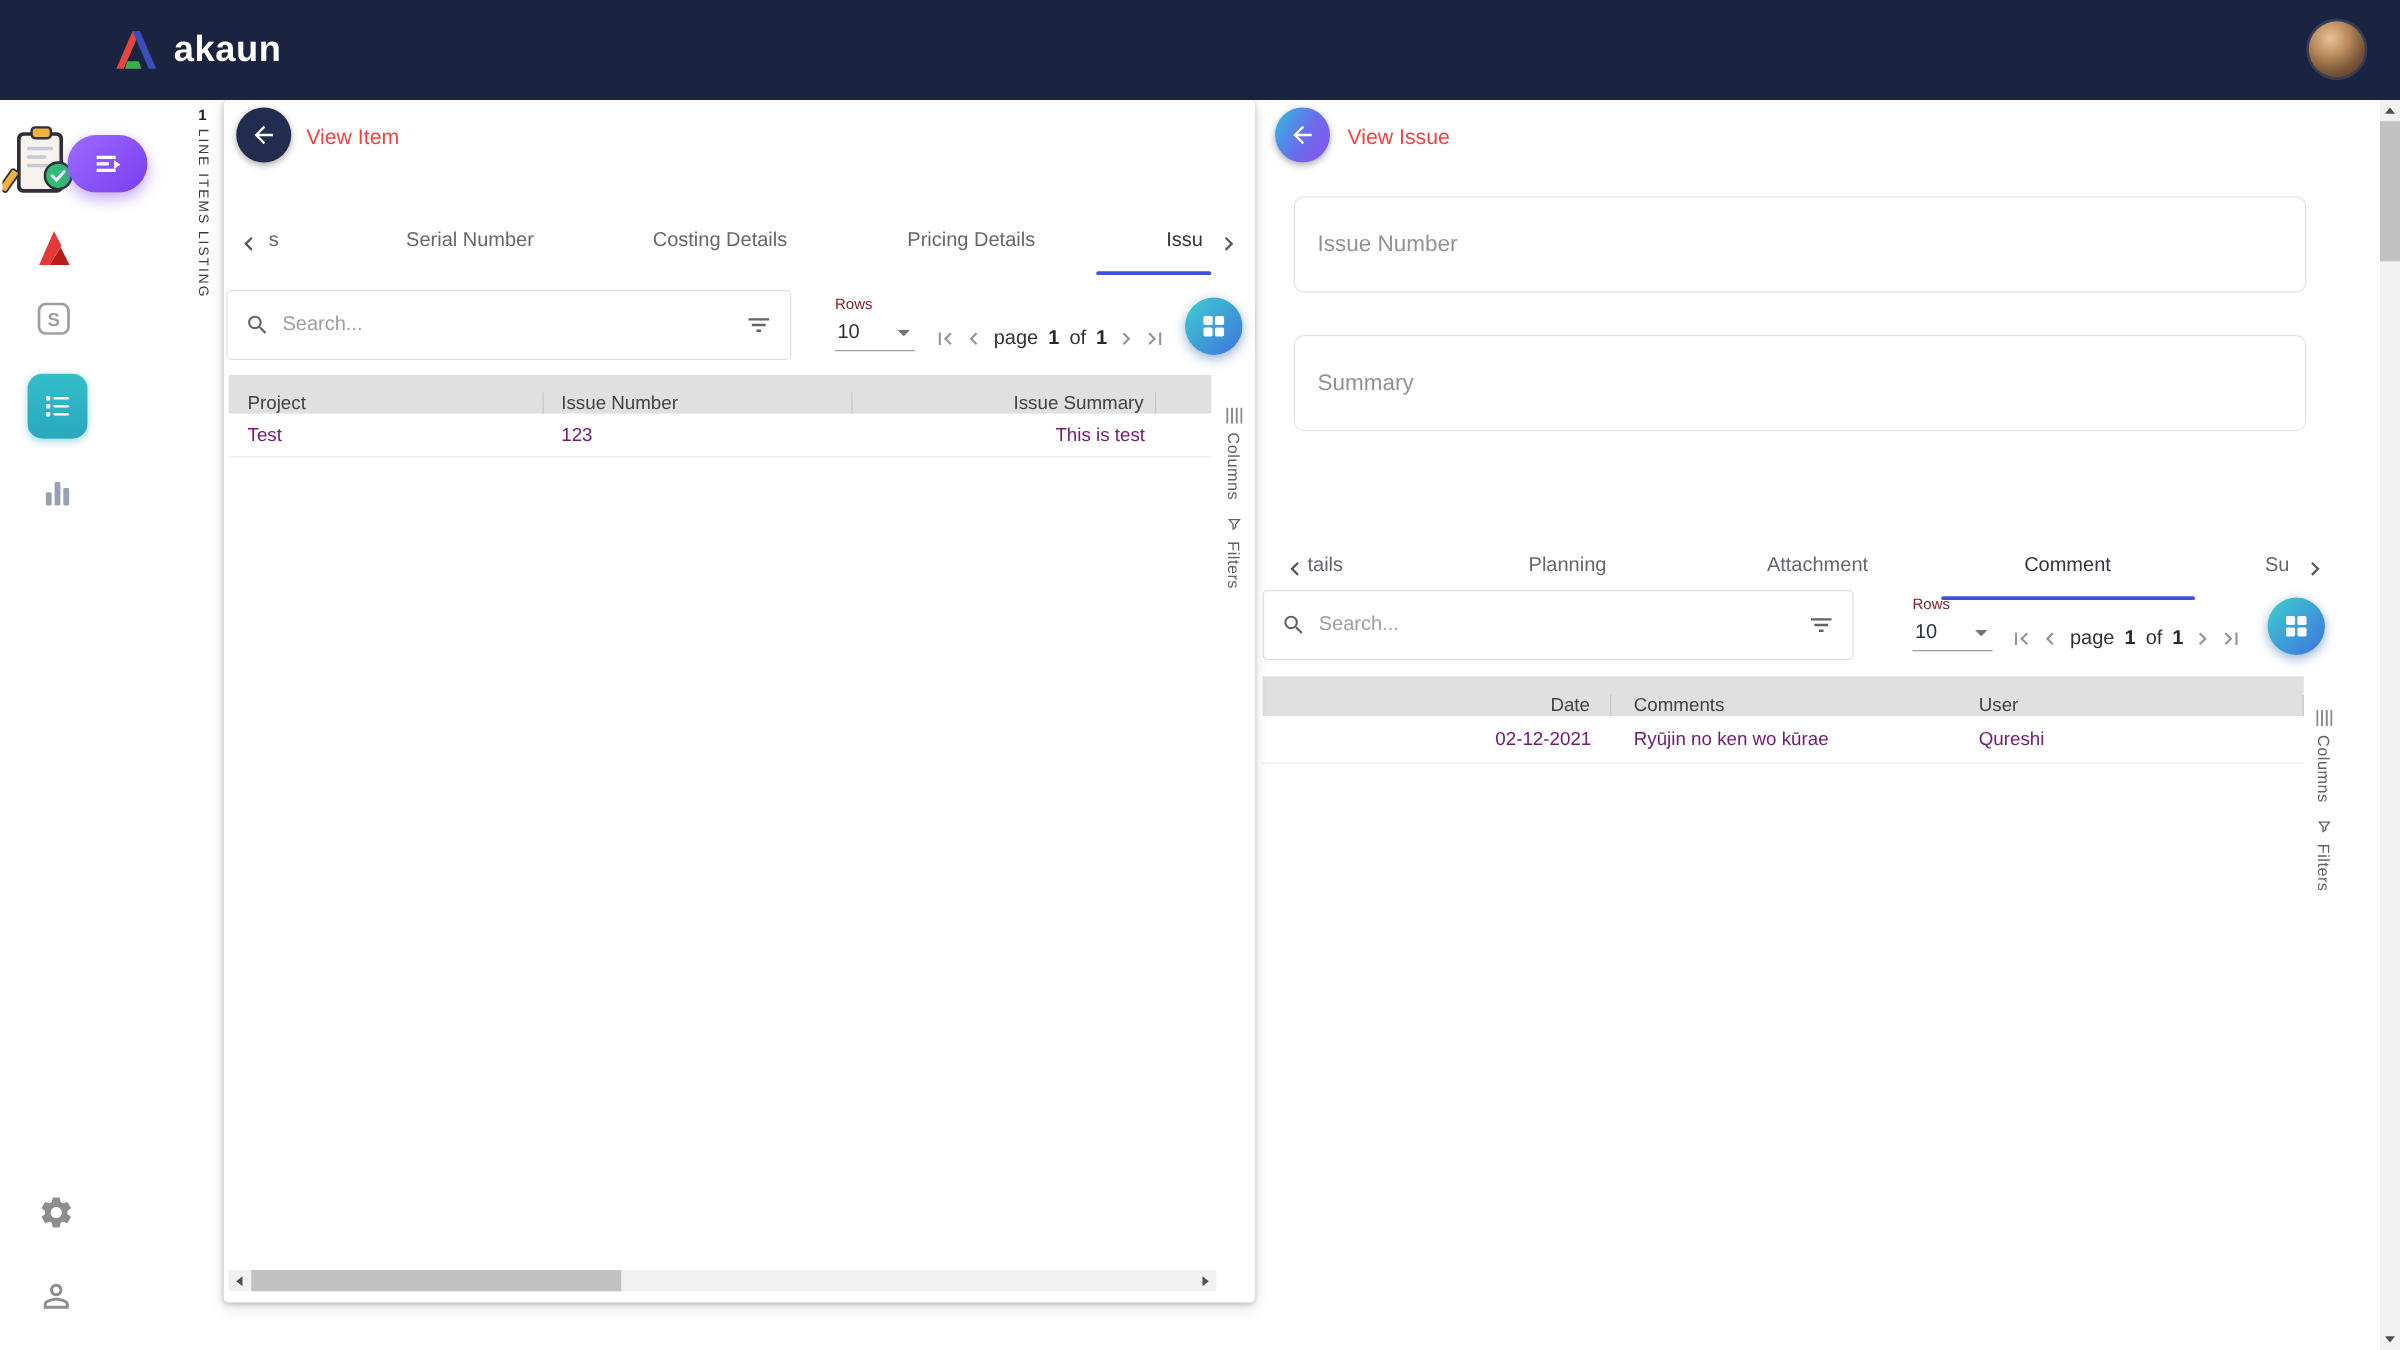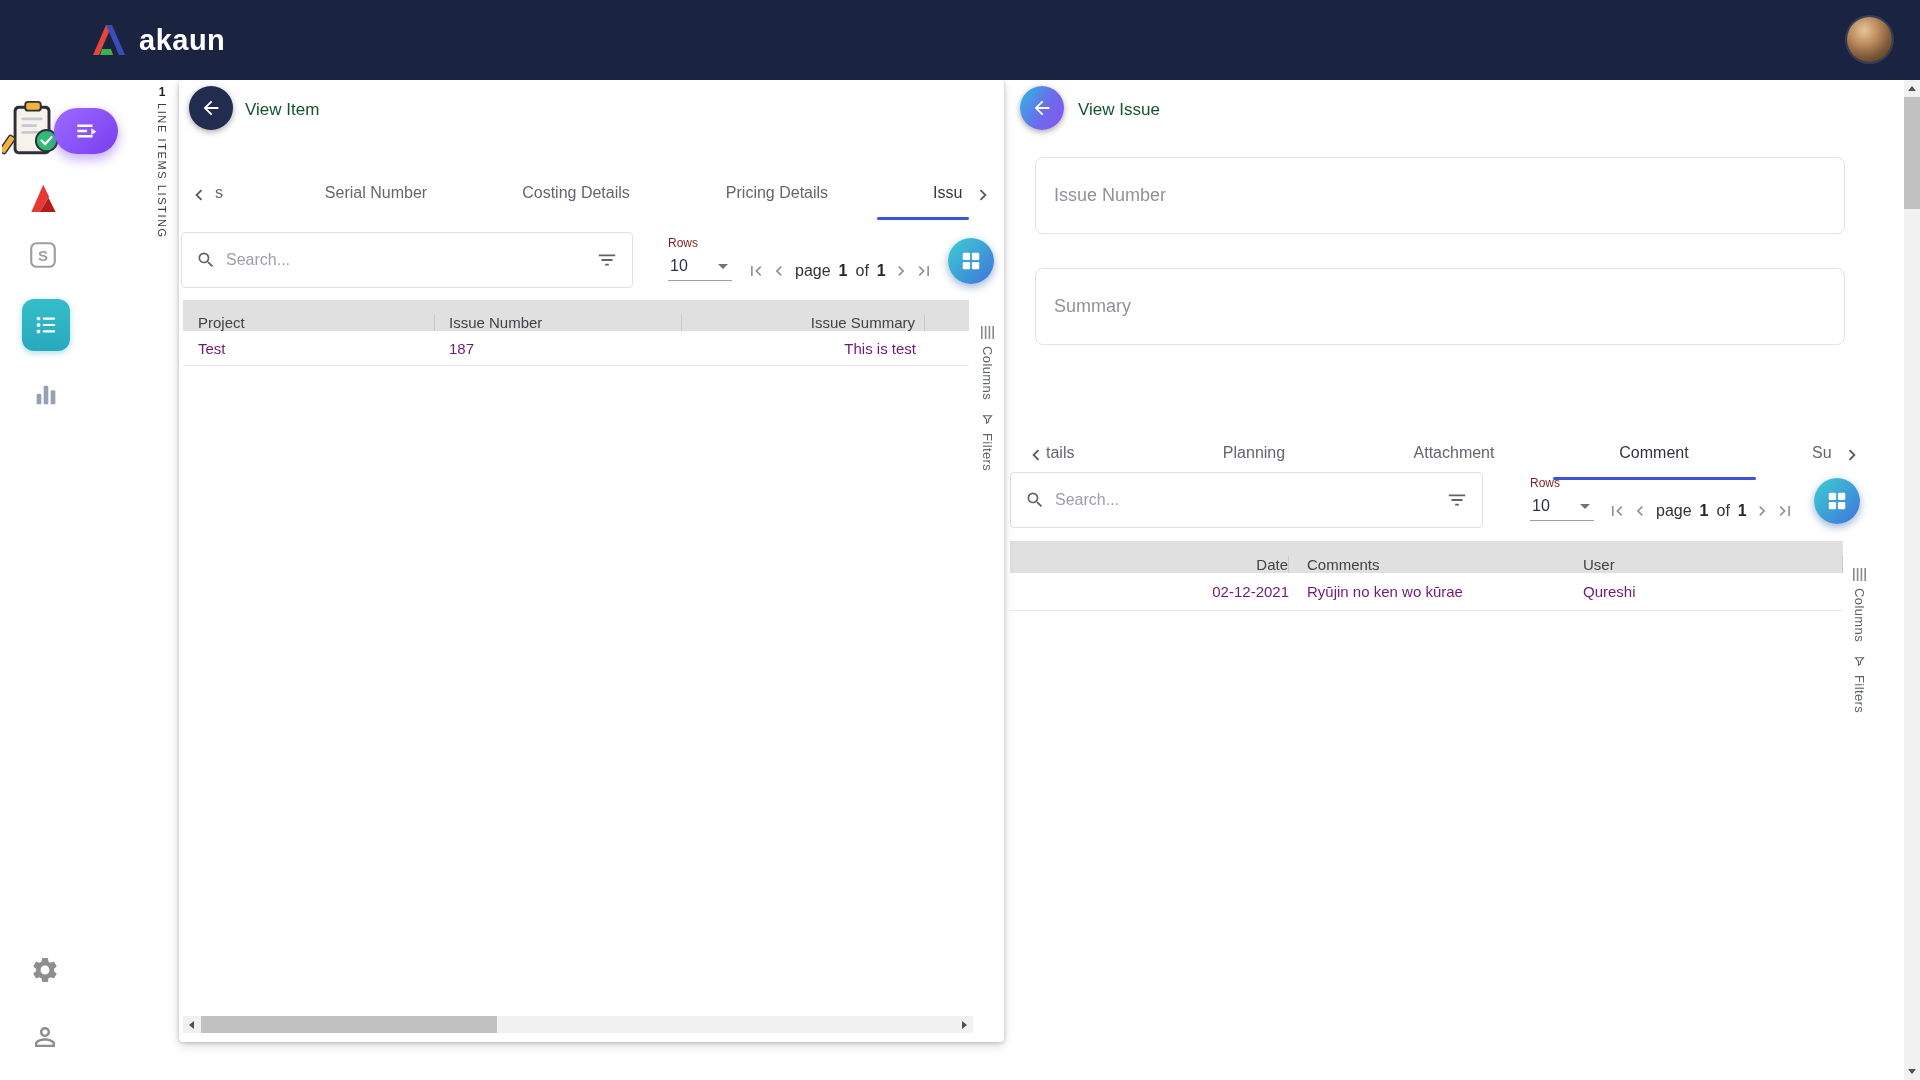--- a/index.html
+++ b/index.html
@@ -40,21 +40,21 @@
 
   
   .card{position:absolute;left:179px;top:80px;width:825px;height:962px;background:#fff;border-radius:4px;
         box-shadow:0 1px 4px rgba(0,0,0,.22),0 4px 12px rgba(0,0,0,.12);z-index:10}
   .right-panel{position:absolute;left:1008px;top:80px;width:888px;height:1000px;background:#fff;z-index:5}
 
   .back-btn{position:absolute;width:44px;height:44px;border-radius:50%;border:0;display:flex;align-items:center;justify-content:center;
             cursor:pointer;box-shadow:0 2px 6px rgba(0,0,0,.35)}
   .back-navy{left:10px;top:6px;background:#222c4e}
   .back-grad{left:12px;top:6px;background:linear-gradient(120deg,#31b4e4 5%,#6b6ceb 55%,#8a52f2 100%)}
-  .panel-title{position:absolute;font-size:17px;font-weight:500;color:#14532d}
+  .panel-title{position:absolute;font-size:17px;font-weight:500;color:#ef4444}
   .lp-title{left:66px;top:20px}
   .rp-title{left:70px;top:20px}
 
   
   .tabbar{position:absolute;height:52px}
   .lp-tabbar{left:0;top:90px;width:825px;height:50px}
   .rp-tabbar{left:0;top:348px;width:860px;height:52px}
   .tab{position:absolute;font-size:16px;color:#63676d;background:none;border:0;cursor:pointer;white-space:nowrap}
   .tab.center{text-align:center}
   .tab.active{color:#32363c}
@@ -105,21 +105,21 @@
   .trow{display:flex;border-bottom:1px solid #ececec;align-items:stretch;background:#fff}
   .lp-table .trow{height:35px} .rp-table .trow{height:38px}
   .cell{display:flex;align-items:center;font-size:15px;overflow:hidden;white-space:nowrap}
   .thead .cell{color:#3f4246}
   .trow .cell{color:#701a75}
   .sep{border-right:1px solid #c8c8c8}
   .lt-c1{width:252px;padding-left:15px}
   .lt-c2{width:247px;padding-left:14px}
   .lt-c3{width:243px;justify-content:flex-end;padding-right:9px}
   .lt-c4{width:44px}
-  .rt-c1{width:279px;justify-content:flex-end;}
+  .rt-c1{width:279px;justify-content:flex-end;padding-right:16px}
   .rt-c2{width:276px;padding-left:16px}
   .rt-c3{width:278px;padding-left:18px}
 
   
   .side-tabs{position:absolute;display:flex;flex-direction:column;align-items:center;gap:13px;width:30px}
   .lp-side{left:793px;top:246px} .rp-side{left:836px;top:488px}
   .side-tab{display:flex;flex-direction:column;align-items:center;gap:7px;background:none;border:0;cursor:pointer;color:#5f6368}
   .v-label{writing-mode:vertical-rl;font-size:13px;color:#5f6368;letter-spacing:.4px;white-space:nowrap}
 
   
@@ -319,21 +319,21 @@
 
     <div class="dtable lp-table">
       <div class="thead">
         <div class="cell lt-c1 sep">Project</div>
         <div class="cell lt-c2 sep">Issue Number</div>
         <div class="cell lt-c3 sep">Issue Summary</div>
         <div class="cell lt-c4"></div>
       </div>
       <div class="trow">
         <div class="cell lt-c1">Test</div>
-        <div class="cell lt-c2">187</div>
+        <div class="cell lt-c2">123</div>
         <div class="cell lt-c3">This is test</div>
         <div class="cell lt-c4"></div>
       </div>
     </div>
 
     <div class="side-tabs lp-side">
       <button class="side-tab">
         <svg class="ic" width="13" height="13" viewBox="0 0 13 13">
             <g fill="#8a8a8a">
               <rect x="0" width="1.6" height="13"></rect>

